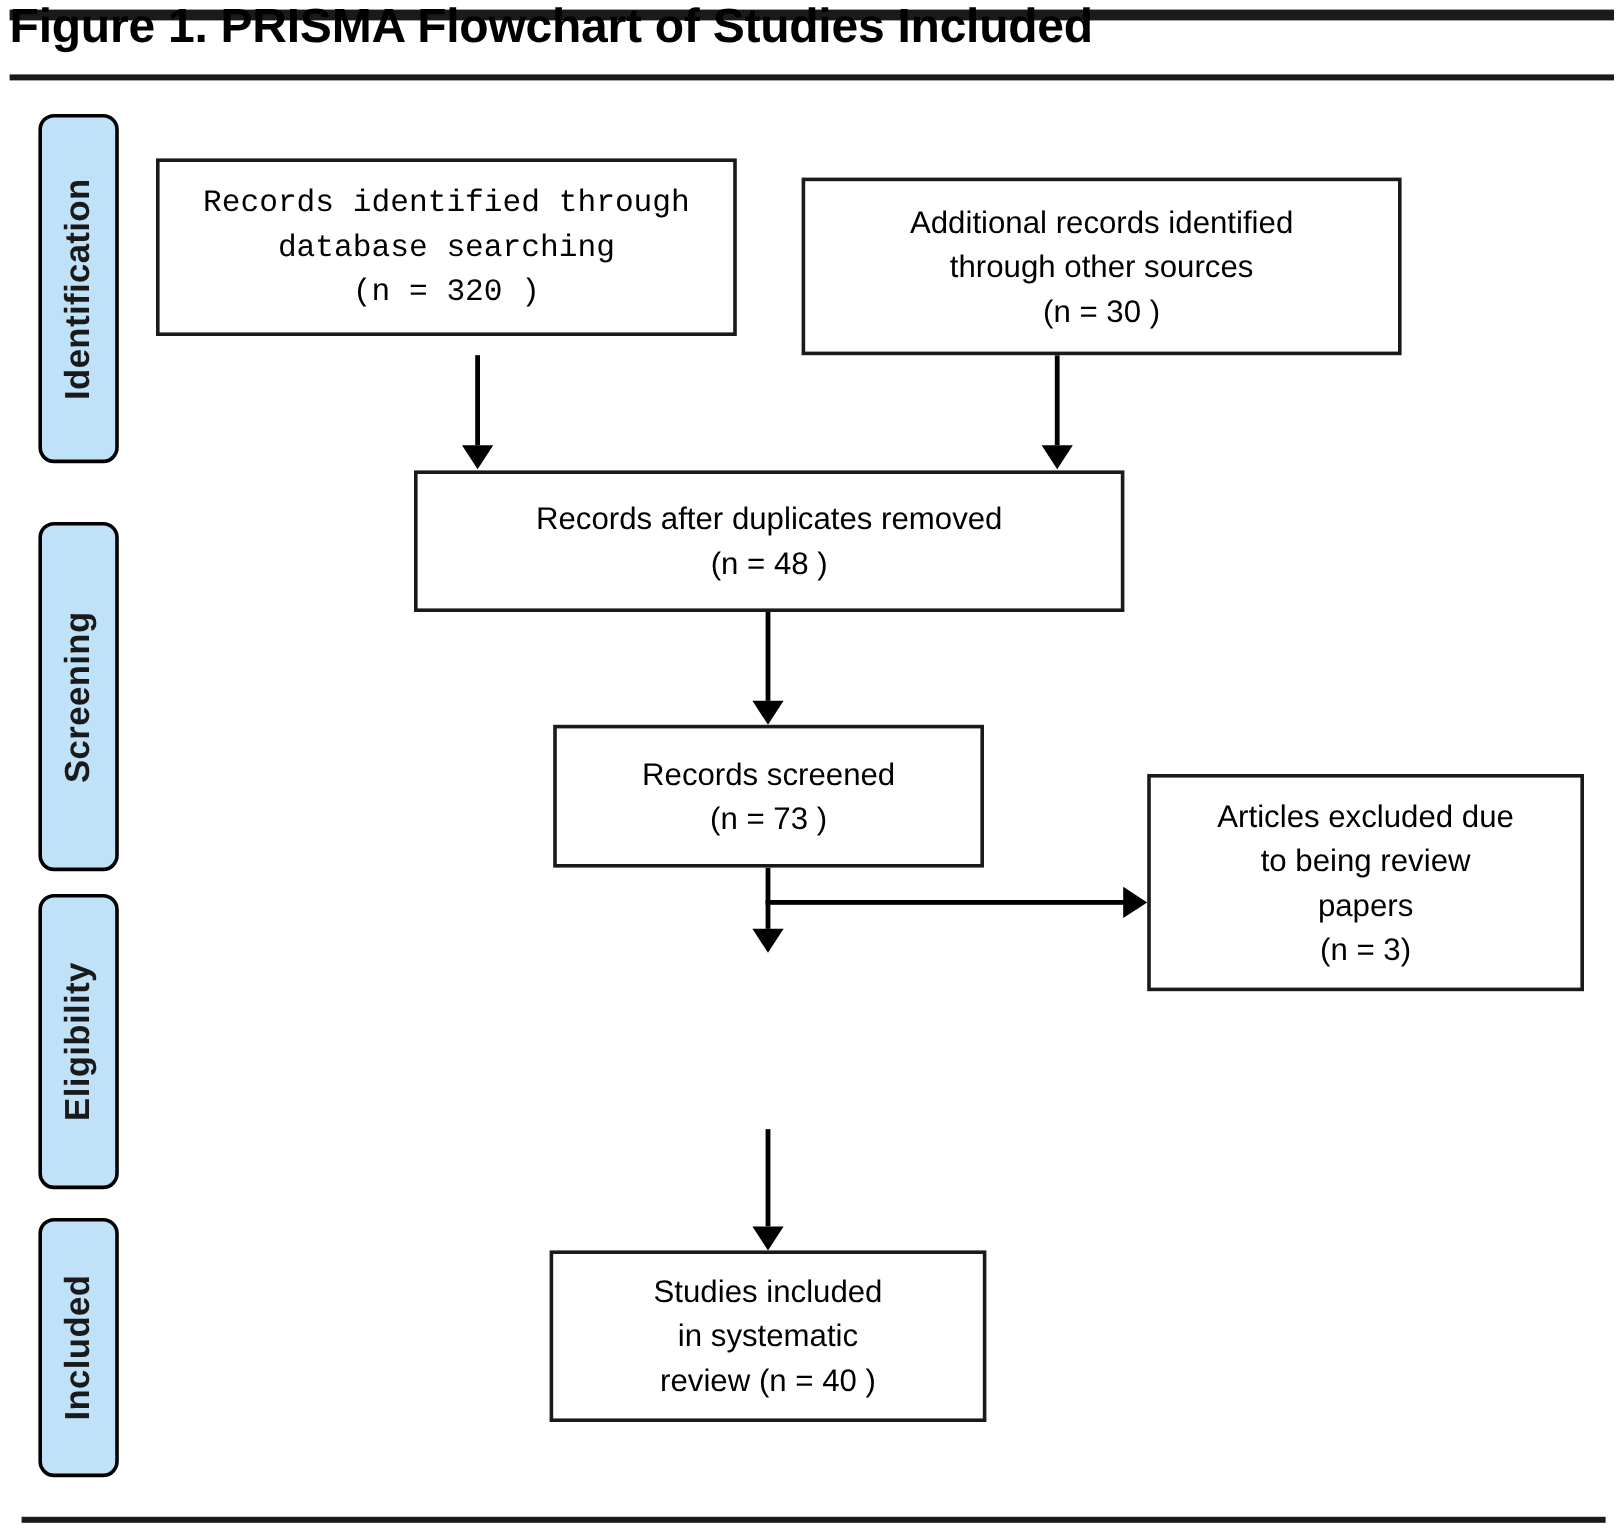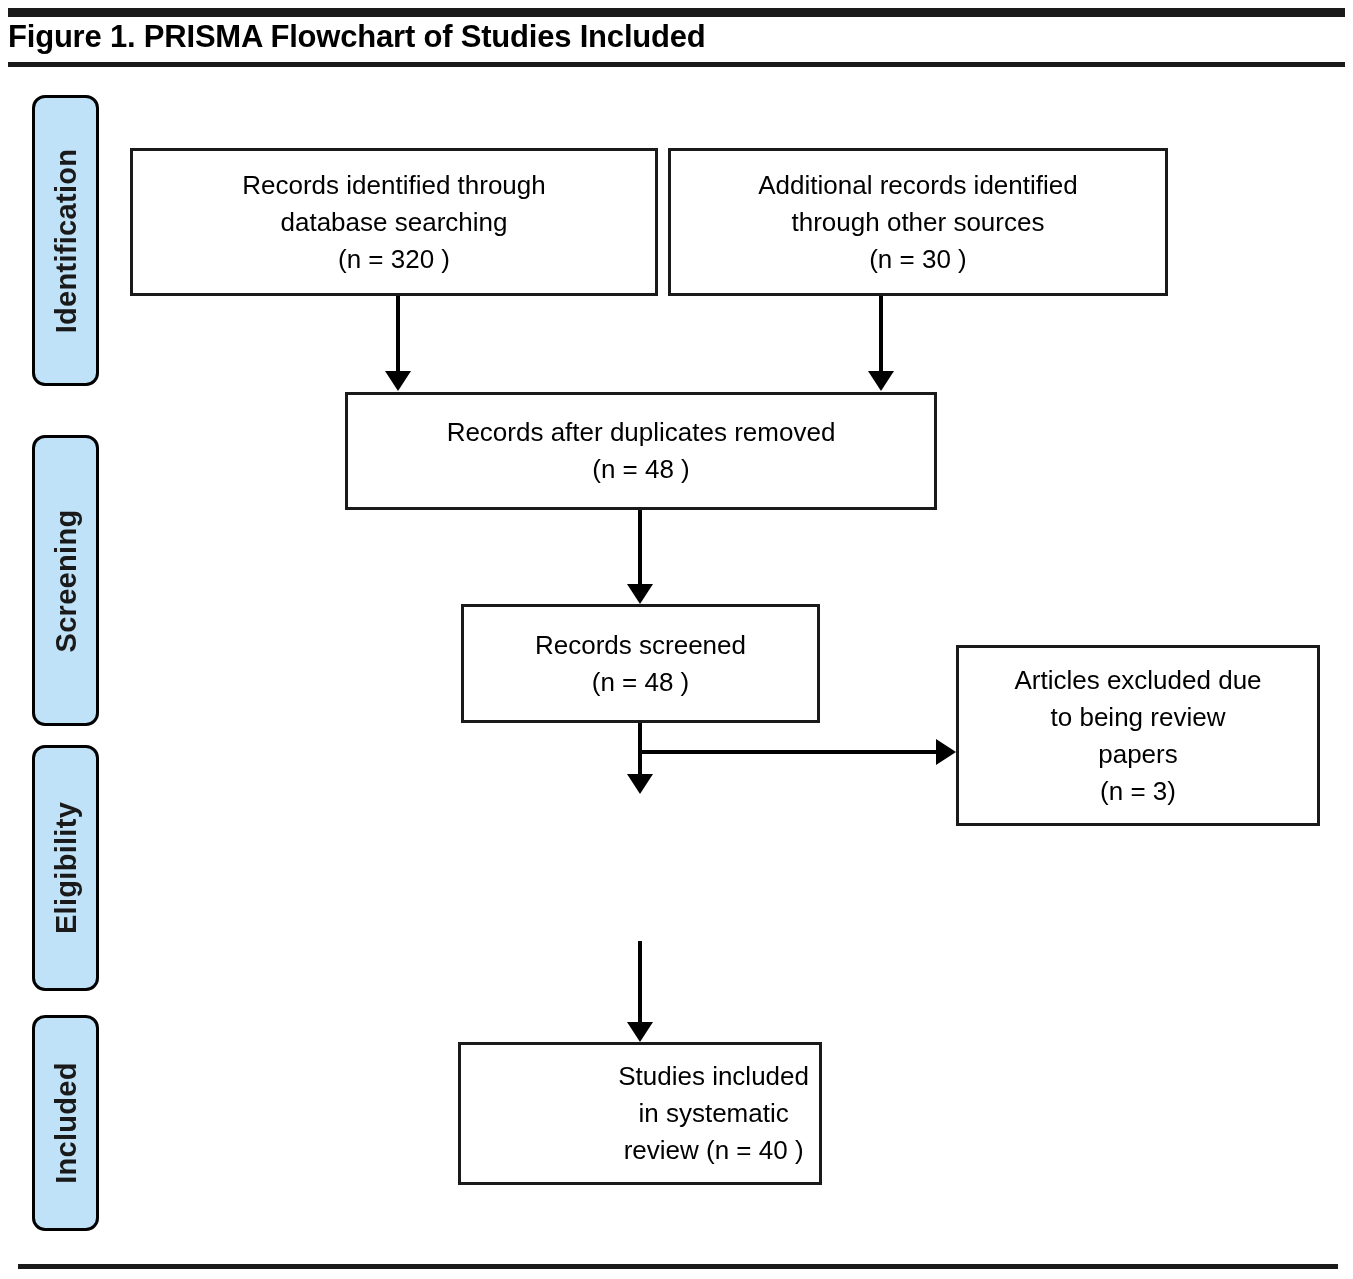--- a/index.html
+++ b/index.html
@@ -41,24 +41,24 @@
     left: 18px;
     top: 1264px;
     width: 1320px;
     height: 5px;
     background: #1a1a1a;
   }
 
   .figure-title {
     position: absolute;
     left: 8px;
-    top: 16px;
+    top: 1px;
     width: 1200px;
     height: 42px;
-    font-size: 31px;
+    font-size: 40px;
     font-weight: bold;
     letter-spacing: -0.2px;
     line-height: 42px;
     white-space: nowrap;
   }
 
   
   .stage-tab {
     position: absolute;
     left: 32px;
@@ -164,51 +164,51 @@
 
   <div class="v-line" style="left:638px; top:723px; height:51px;"></div>
   <div class="arrow-down" style="left:627px; top:774px;"></div>
 
   <div class="h-line" style="left:638px; top:750px; width:300px;"></div>
   <div class="arrow-right" style="left:936px; top:739px;"></div>
 
   <div class="v-line" style="left:638px; top:941px; height:81px;"></div>
   <div class="arrow-down" style="left:627px; top:1022px;"></div>
 
-  <div class="flow-box" style="left:130px; top:148px; width:528px; height:148px;">
+  <div class="flow-box" style="left:130px; top:132px; width:484px; height:148px;font-family:Liberation Mono, monospace;">
     <span class="flow-box-text">Records identified through
 database searching
 (n = 320 )</span>
   </div>
 
   <div class="flow-box" style="left:668px; top:148px; width:500px; height:148px;">
     <span class="flow-box-text">Additional records identified
 through other sources
 (n = 30 )</span>
   </div>
 
   <div class="flow-box" style="left:345px; top:392px; width:592px; height:118px;">
     <span class="flow-box-text">Records after duplicates removed
 (n = 48 )</span>
   </div>
 
   <div class="flow-box" style="left:461px; top:604px; width:359px; height:119px;">
     <span class="flow-box-text">Records screened
-(n = 48 )</span>
+(n = 73 )</span>
   </div>
 
   <div class="flow-box" style="left:956px; top:645px; width:364px; height:181px;">
     <span class="flow-box-text">Articles excluded due
 to being review
 papers
 (n = 3)</span>
   </div>
 
 
-  <div class="flow-box" style="left:458px; top:1042px; width:364px; height:143px;justify-content:flex-end;">
+  <div class="flow-box" style="left:458px; top:1042px; width:364px; height:143px;">
     <span class="flow-box-text">Studies included
 in systematic
 review (n = 40 )</span>
   </div>
 
   <div class="rule-bottom"></div>
 
 </div>
 
 </body></html>

